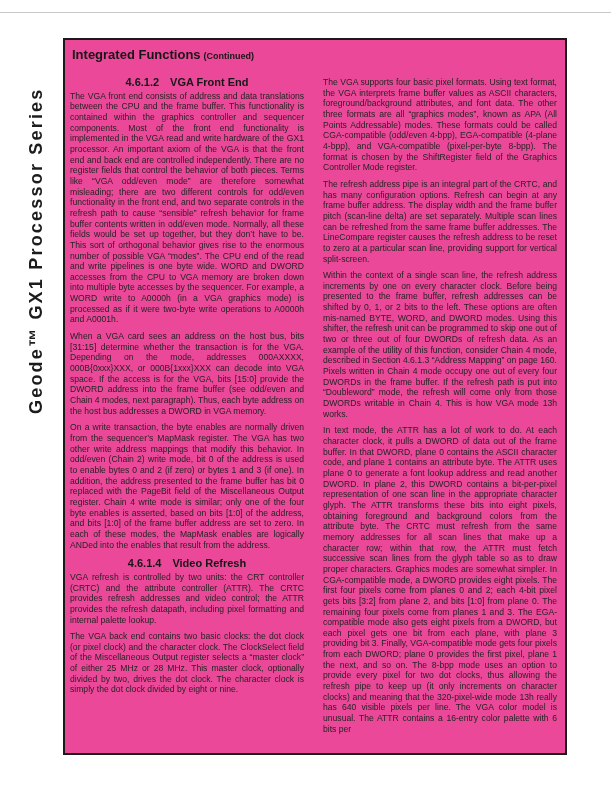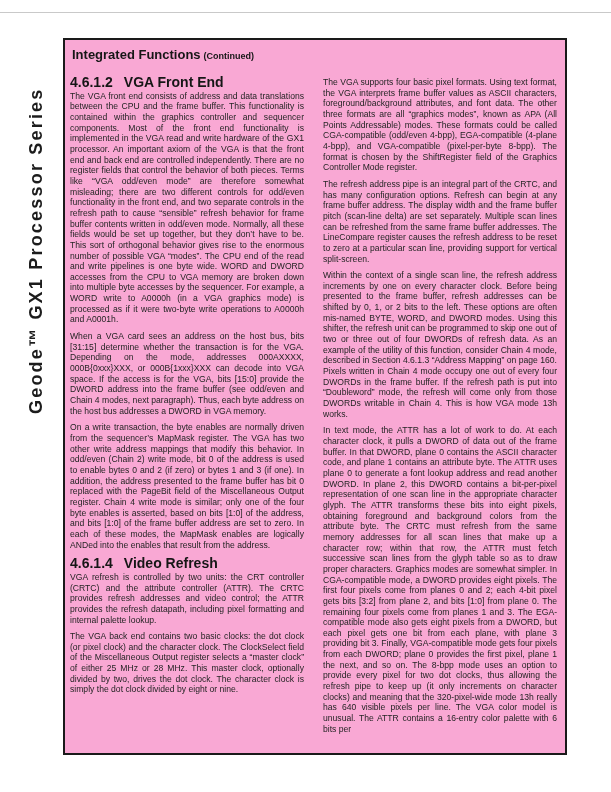--- a/index.html
+++ b/index.html
@@ -21,41 +21,41 @@
     font-size:18px; font-weight:bold; letter-spacing:2.2px;
     white-space:nowrap; color:#1c1c1c;
   }
   .frame {
     position:absolute; left:63px; top:38px;
     width:504px; height:717px;
     border:2px solid #1a1a1a;
     box-sizing:border-box;
     padding:6px 8px 0 5px;
     overflow:hidden;
-    background:#f9a8d4;
+    background:#ec4899;
   }
   .doc-title {
     margin:1px 0 0 2px;
     font-size:13px; font-weight:bold; color:#161616;
     line-height:15px;
   }
   .doc-title .cont { font-size:9px; font-weight:bold; margin-left:3px; }
   .cols {
     display:flex; column-gap:19px; margin-top:13px;
   }
   .col {
     flex:1; min-width:0;
     font-size:8.6px; line-height:10.65px;
     text-align:justify;
     color:#242424;
   }
   .sec-heading {
-    font-size:14px; font-weight:bold; color:#161616;
+    font-size:11px; font-weight:bold; color:#161616;
     margin:8px 0 3px 0;
-    text-align:left;
+    text-align:center;
   }
   .sec-heading.first { margin-top:0; }
   .sec-num { margin-right:11px; }
   .para { margin:0 0 6px 0; }
   .para:last-child { margin-bottom:0; }
   .footer {
     position:absolute; left:63px; top:796px; width:504px;
     font-size:8.5px; color:#2a2a2a;
     display:flex; align-items:baseline;
   }

